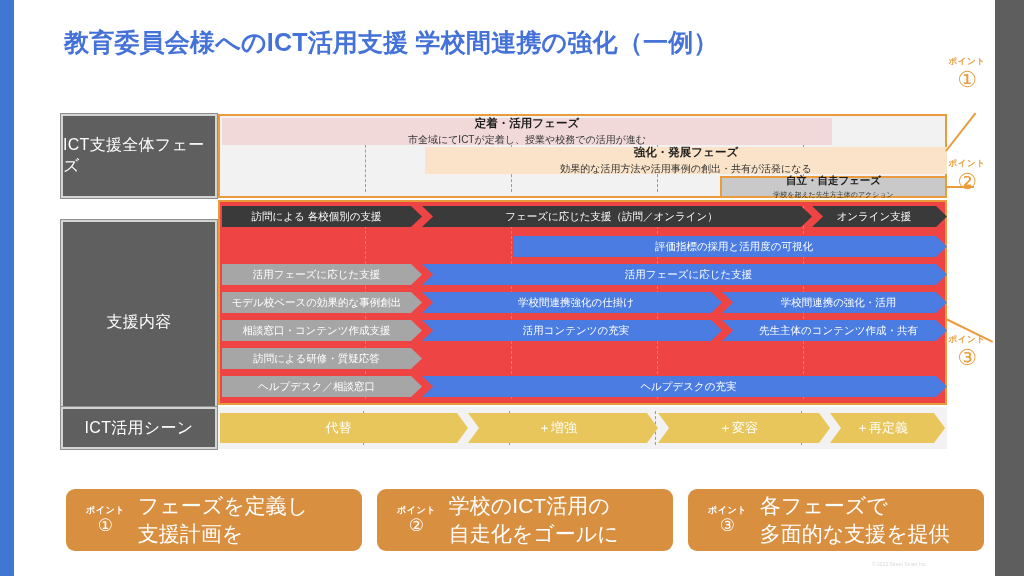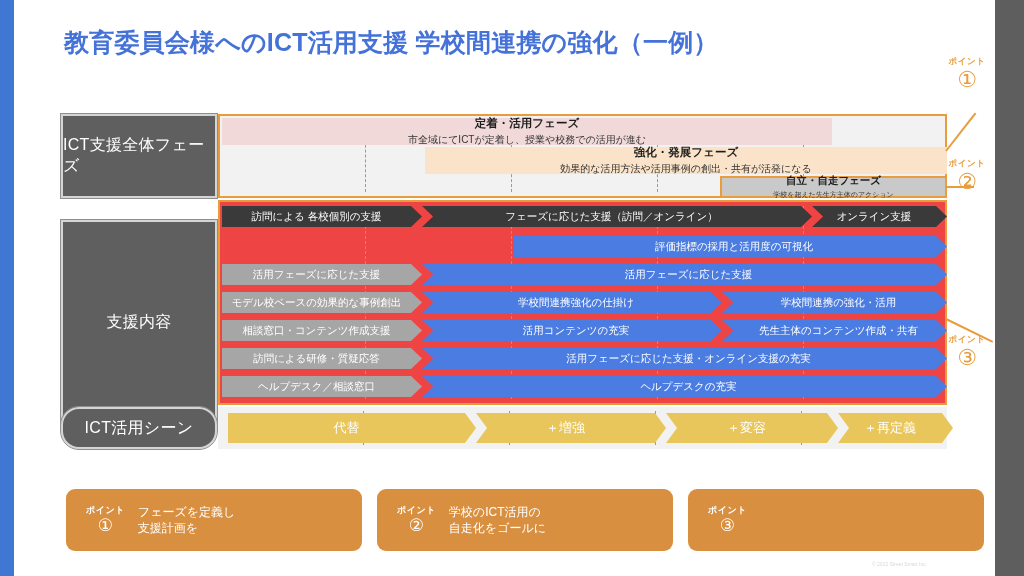--- a/index.html
+++ b/index.html
@@ -37,21 +37,21 @@
   
   .lbl {
     position: absolute; left: 0; width: 156px;
     background: #5f5f5f; color: #fff;
     display: flex; align-items: center; justify-content: center;
     font-size: 16px; letter-spacing: .3px;
     border: 2px solid #d4d4d4; outline: 1px solid #8f8f8f;
   }
   .lbl-phase   { top: 32px;  height: 84px; }
   .lbl-support { top: 118px; height: 205px; margin-top: 20px; }
-  .lbl-scene   { top: 325px; height: 42px; border-radius: 18px; }
+  .lbl-scene   { top: 325px; height: 42px; }
 
   
   .panel { position: absolute; left: 157px; width: 729px; }
   .panel-phase   { top: 32px;  height: 84px;  background: #f2f2f2; border: 2px solid #e89c3c; }
   .panel-support { top: 118px; height: 205px; background: #ef4444; border: 2px solid #e89c3c; }
   .panel-scene   { top: 325px; height: 42px;  background: #f2f2f2; }
 
   
   .vdiv { position: absolute; top: 4px; bottom: 4px; width: 0; border-left: 1px dashed #9a9a9a; }
 
@@ -75,42 +75,42 @@
   }
   .seg.dark  { background: #3a3a3a; }
   .seg.gray  { background: #a6a6a6; }
   .seg.blue  { background: #4a7ce2; padding-left: 19px; }
   .seg.gold  { background: #e8c65c; }
   
   .seg.chev  { clip-path: polygon(0 0, calc(100% - 11px) 0, 100% 50%, calc(100% - 11px) 100%, 0 100%); padding-right: 11px; }
   .seg.notch { clip-path: polygon(0 0, calc(100% - 11px) 0, 100% 50%, calc(100% - 11px) 100%, 0 100%, 11px 50%); padding-right: 11px; }
 
   
-  .scene-row { position: absolute; left: 2px; top: 6px; width: 725px; height: 30px; margin-left: 8px; }
+  .scene-row { position: absolute; left: 2px; top: 6px; width: 725px; height: 30px; }
   .scene-row .seg { height: 30px; font-size: 13px; }
 
   
   .pt { position: absolute; text-align: center; color: #e89c3c; width: 58px; }
   .pt .pl { font-size: 8.5px; font-weight: bold; letter-spacing: .5px; }
   .pt .pn { font-size: 22px; line-height: 1.05; }
   .pt-1 { left: 938px; top: 56px; }
   .pt-2 { left: 938px; top: 158px; }
   .pt-3 { left: 938px; top: 334px; }
   .leader { position: absolute; height: 0; border-top: 2px solid #e89c3c; transform-origin: left center; }
 
   
   .callouts { position: absolute; left: 66px; top: 489px; width: 918px; display: flex; gap: 15px; }
   .callout {
     flex: 1; height: 62px; background: #d98f40; border-radius: 9px;
     display: flex; align-items: center; padding-left: 20px; gap: 13px; color: #fff;
   }
   .callout .cnum { text-align: center; }
   .callout .cnum .cl { font-size: 9px; font-weight: bold; letter-spacing: .5px; }
   .callout .cnum .cn { font-size: 17px; line-height: 1.1; }
-  .callout .ctext { font-size: 12px; line-height: 1.35; }
+  .callout .ctext { font-size: 21px; line-height: 1.35; }
 
   .footer { position: absolute; left: 872px; top: 561px; font-size: 5px; color: #d8d8d8; }
 </style>
 </head>
 <body>
 
 <div id="slide">
 
   <div class="edge-left"></div>
   <div class="edge-right"></div>
@@ -172,21 +172,20 @@
       </div>
 
       <div class="arow" style="top:118px">
         <div class="seg gray chev" style="left:0;   width:200px">相談窓口・コンテンツ作成支援</div>
         <div class="seg blue notch" style="left:200px;width:300px">活用コンテンツの充実</div>
         <div class="seg blue notch" style="left:500px;width:225px">先生主体のコンテンツ作成・共有</div>
       </div>
 
       <div class="arow" style="top:146px">
         <div class="seg gray chev" style="left:0;   width:200px">訪問による研修・質疑応答</div>
-        <div class="seg blue notch" style="left:200px;width:525px">活用フェーズに応じた支援・オンライン支援の充実</div>
       </div>
 
       <div class="arow" style="top:174px">
         <div class="seg gray chev" style="left:0;   width:200px">ヘルプデスク／相談窓口</div>
         <div class="seg blue notch" style="left:200px;width:525px">ヘルプデスクの充実</div>
       </div>
     </div>
 
     <div class="panel panel-scene">
       <div class="vdiv" style="left:145px"></div>
@@ -234,17 +233,19 @@
         <div class="cn">②</div>
       </div>
       <div class="ctext" style="white-space:pre-line">学校のICT活用の
 自走化をゴールに</div>
     </div>
     <div class="callout">
       <div class="cnum">
         <div class="cl">ポイント</div>
         <div class="cn">③</div>
       </div>
+      <div class="ctext" style="white-space:pre-line">各フェーズで
+多面的な支援を提供</div>
     </div>
   </div>
 
   <div class="footer">© 2022 Street Smart Inc.</div>
 </div>
 
 </body></html>

